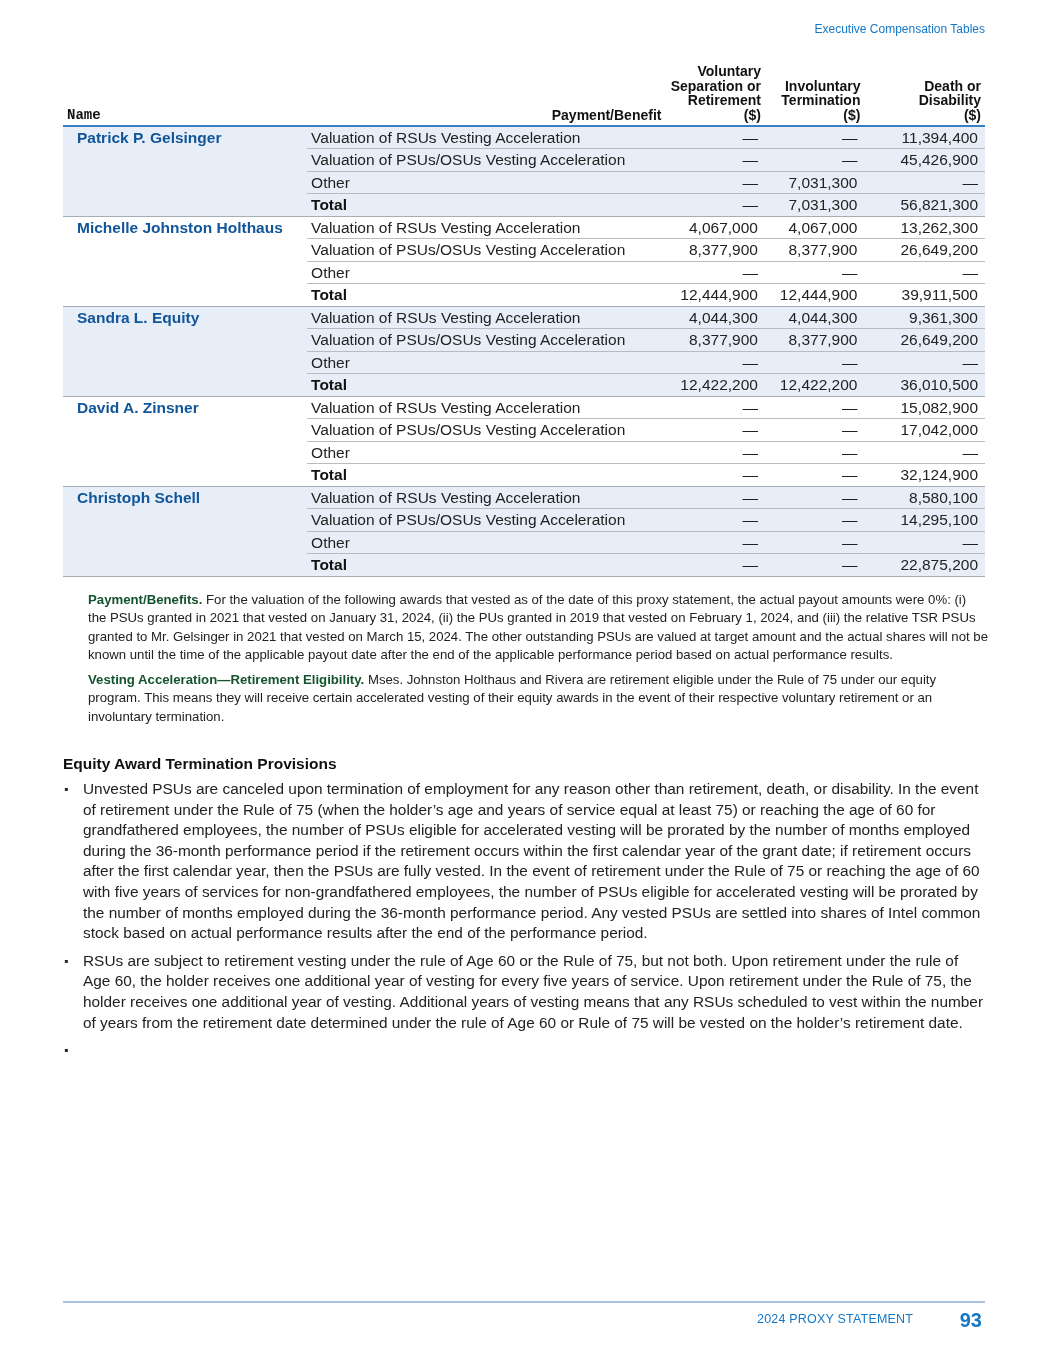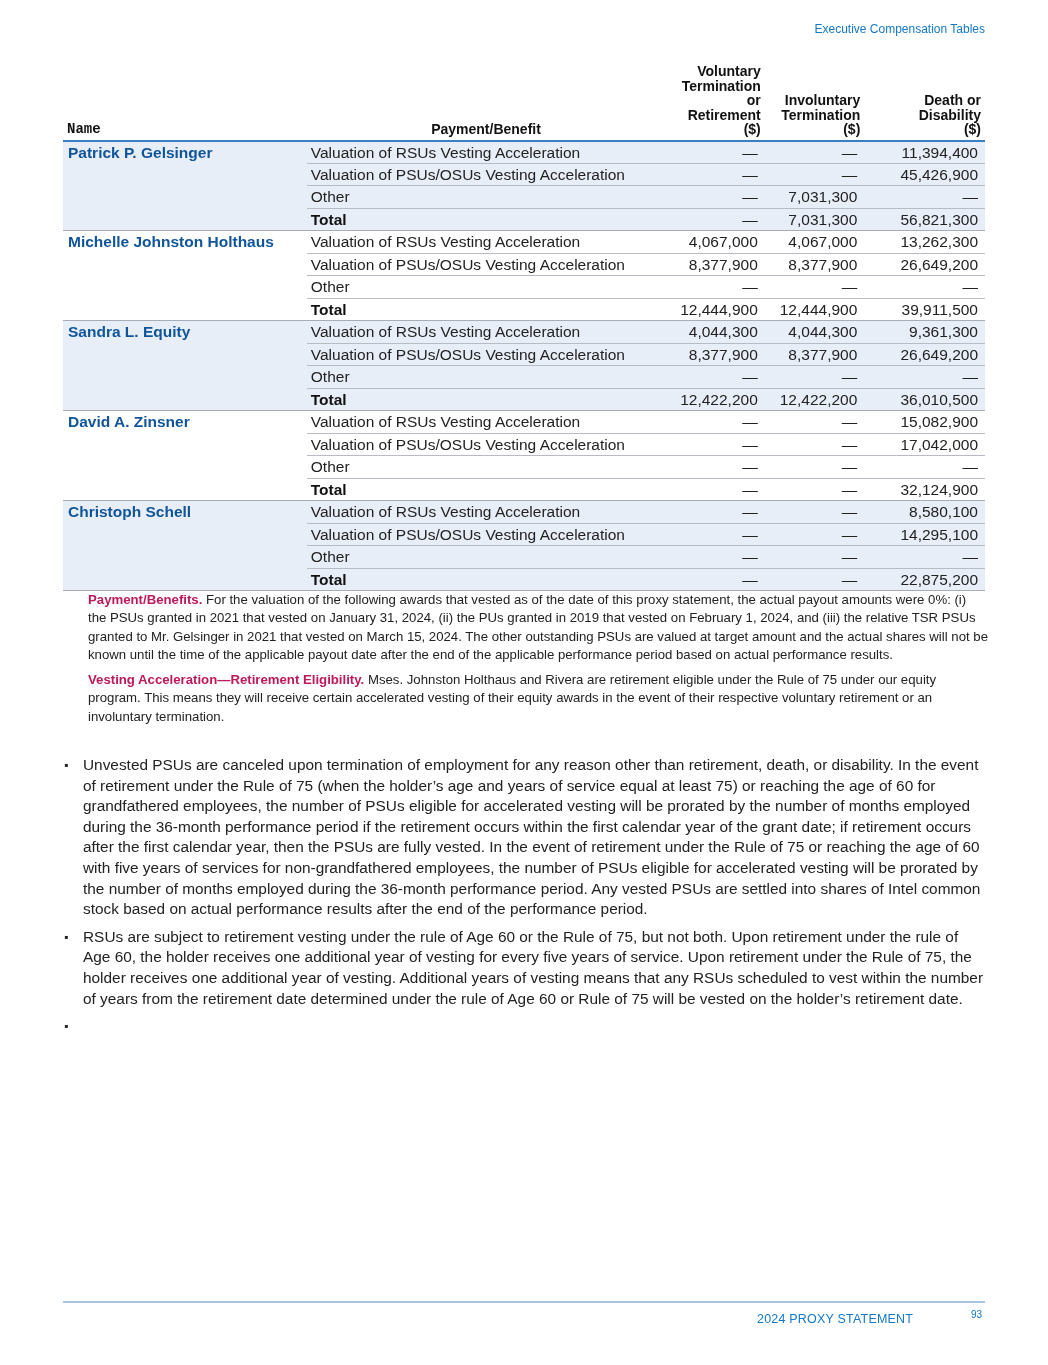--- a/index.html
+++ b/index.html
@@ -29,38 +29,38 @@
   .comp-table th {
     font-size: 14px;
     font-weight: bold;
     color: #111;
     vertical-align: bottom;
     line-height: 14.5px;
     padding: 0 4px 3px 4px;
     border-bottom: 2px solid #3a7fc1;
   }
   .comp-table th.col-name { text-align: left; width: 245px; font-family: Liberation Mono, monospace; }
-  .comp-table th.col-pay { text-align: center; width: 360px; padding-left: 4px; }
+  .comp-table th.col-pay { text-align: right; width: 360px; padding-left: 4px; }
   .comp-table th.num { text-align: right; }
   .comp-table th.c1 { width: 100px; }
   .comp-table th.c2 { width: 100px; }
   .comp-table th.c3 { width: 122px; }
 
   .comp-table td {
     height: 22.5px;
     line-height: 21px;
     padding: 0 4px;
     white-space: nowrap;
     color: #222;
   }
   .comp-table td.name {
     vertical-align: top;
     font-weight: bold;
     color: #10559a;
-    padding-left: 5px;
+    padding-left: 14px;
     padding-top: 0;
   }
   .comp-table td.pay { padding-left: 4px; }
   .comp-table td.num { text-align: right; padding-right: 7px; }
   .comp-table tr.row-sub td.pay,
   .comp-table tr.row-sub td.num {
     border-bottom: 1px solid #b7bcc4;
     margin-left: 8px;
   }
   .comp-table tr.row-total td { font-weight: normal; }
@@ -73,21 +73,21 @@
   .notes {
     position: absolute;
     left: 88px;
     top: 591px;
     width: 900px;
     font-size: 13.2px;
     line-height: 18.3px;
     color: #222;
   }
   .notes p { margin-bottom: 7px; }
-  .notes .lead { color: #be185d; font-weight: bold; text-align: center; }
+  .notes .lead { color: #14532d; font-weight: bold; text-align: center; }
 
   .provisions {
     position: absolute;
     left: 63px;
     top: 755px;
     width: 925px;
   }
   .provisions h3 {
     font-size: 15.5px;
     font-weight: bold;
@@ -124,38 +124,38 @@
     top: 1312px;
     font-size: 12.5px;
     font-weight: normal;
     color: #1478c8;
     letter-spacing: 0.2px;
   }
   .footer-page {
     position: absolute;
     right: 66px;
     top: 1309px;
-    font-size: 10px;
-    font-weight: normal;
+    font-size: 20px;
+    font-weight: bold;
     color: #1478c8;
   }
 </style>
 </head>
 <body>
 
 <div class="section-header">Executive Compensation Tables</div>
 
 <table class="comp-table">
   <thead>
     <tr>
       <th class="col-name">Name</th>
       <th class="col-pay">Payment/Benefit</th>
       <th class="num c1">
         <span>Voluntary</span><br>
-        <span>Termination or</span><br>
+        <span>Separation or</span><br>
         <span>Retirement</span><br>
         <span>($)</span>
       </th>
       <th class="num c2">
         <span>Involuntary</span><br>
         <span>Termination</span><br>
         <span>($)</span>
       </th>
       <th class="num c3">
         <span>Death or</span><br>
@@ -309,20 +309,21 @@
 <div class="notes">
   <p>
     <span class="lead">Payment/Benefits.</span><span> For the valuation of the following awards that vested as of the date of this proxy statement, the actual payout amounts were 0%: (i) the PSUs granted in 2021 that vested on January 31, 2024, (ii) the PUs granted in 2019 that vested on February 1, 2024, and (iii) the relative TSR PSUs granted to Mr. Gelsinger in 2021 that vested on March 15, 2024. The other outstanding PSUs are valued at target amount and the actual shares will not be known until the time of the applicable payout date after the end of the applicable performance period based on actual performance results.</span>
   </p>
   <p>
     <span class="lead">Vesting Acceleration—Retirement Eligibility.</span><span> Mses. Johnston Holthaus and Rivera are retirement eligible under the Rule of 75 under our equity program. This means they will receive certain accelerated vesting of their equity awards in the event of their respective voluntary retirement or an involuntary termination.</span>
   </p>
 </div>
 
 <div class="provisions">
+  <h3>Equity Award Termination Provisions</h3>
   <ul>
     <li>
       <span class="bullet">▪</span>
       <span>Unvested PSUs are canceled upon termination of employment for any reason other than retirement, death, or disability. In the event of retirement under the Rule of 75 (when the holder’s age and years of service equal at least 75) or reaching the age of 60 for grandfathered employees, the number of PSUs eligible for accelerated vesting will be prorated by the number of months employed during the 36-month performance period if the retirement occurs within the first calendar year of the grant date; if retirement occurs after the first calendar year, then the PSUs are fully vested. In the event of retirement under the Rule of 75 or reaching the age of 60 with five years of services for non-grandfathered employees, the number of PSUs eligible for accelerated vesting will be prorated by the number of months employed during the 36-month performance period. Any vested PSUs are settled into shares of Intel common stock based on actual performance results after the end of the performance period.</span>
     </li>
     <li>
       <span class="bullet">▪</span>
       <span>RSUs are subject to retirement vesting under the rule of Age 60 or the Rule of 75, but not both. Upon retirement under the rule of Age 60, the holder receives one additional year of vesting for every five years of service. Upon retirement under the Rule of 75, the holder receives one additional year of vesting. Additional years of vesting means that any RSUs scheduled to vest within the number of years from the retirement date determined under the rule of Age 60 or Rule of 75 will be vested on the holder’s retirement date.</span>
     </li>
     <li>

